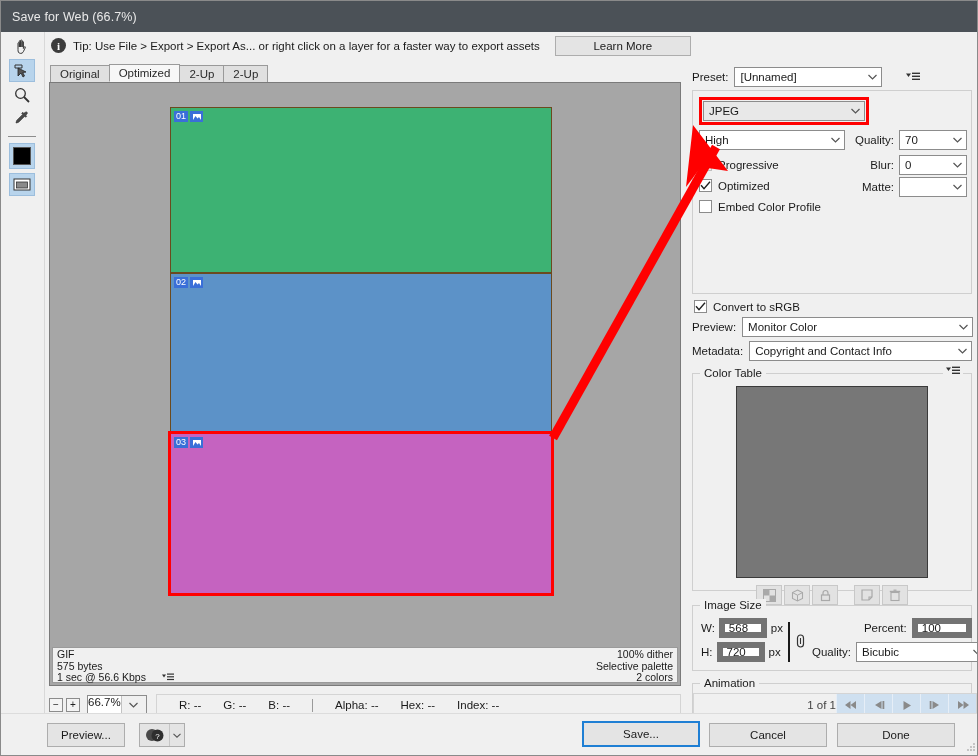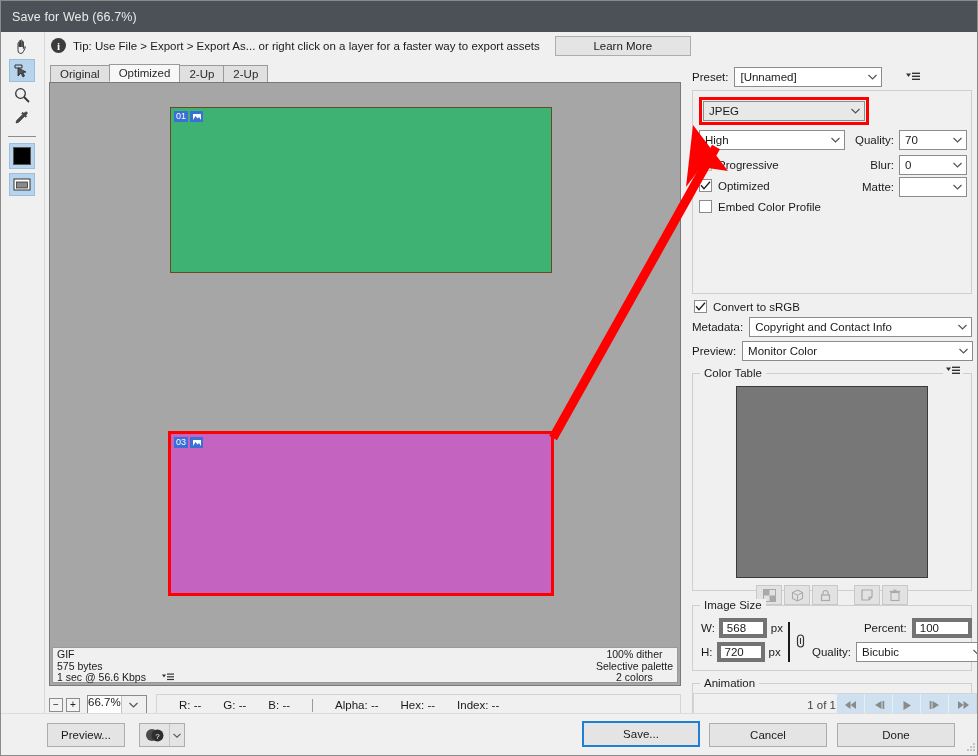--- a/index.html
+++ b/index.html
@@ -153,21 +153,21 @@
     position: absolute; left: 2px; bottom: 2px;
     width: 626px; height: 36px;
     background: #f0f0f0;
     border: 1px solid #9a9a9a;
     display: flex; justify-content: space-between;
     padding: 1px 4px 0 4px;
     font-size: 10.5px;
     line-height: 11.6px;
   }
   .status-left, .status-right { display:flex; flex-direction: column; }
-  .status-right { text-align: right; align-items: center; }
+  .status-right { text-align: right; align-items: flex-end; }
   .row-flyout { display:flex; align-items:center; gap:16px; }
   .flyout {
     display:inline-flex; align-items:center; gap:1px;
     color:#333; cursor:pointer;
   }
 
   
   .readout-row {
     position: absolute; left: 48px; top: 692px;
     width: 632px; height: 24px;
@@ -277,21 +277,21 @@
   .ct-btn {
     width: 26px; height: 20px; background: #e2e2e2; border: 1px solid #c8c8c8;
     display:flex;align-items:center;justify-content:center; color:#a9a9a9;
   }
   .ct-gap { width: 12px; }
 
   .isz-grid { display:flex; align-items:flex-start; gap: 4px; margin-top: 2px; }
   .wh-col { display:flex; flex-direction:column; gap:4px; }
   .wh-row { display:flex; align-items:center; gap:4px; }
   .txt-input {
-    height: 20px; border: 4px solid #737373; background:#fff;
+    height: 20px; border: 6px solid #737373; background:#fff;
     font-size: 11.5px; padding-left: 4px; display:flex; align-items:center;
   }
   .bracket {
     width: 9px; height: 40px;
     border: 2px solid #1a1a1a; border-left: none;
     margin: 4px 0 0 1px;
   }
   .link-icon { margin: 16px 2px 0 1px; color:#333; }
   .right-isz { flex:1; display:flex; flex-direction:column; gap:4px; padding-top:0; }
   .pct-row { display:flex; align-items:center; justify-content:flex-end; gap:5px; }
@@ -413,20 +413,31 @@
             <span class="sl-num">01</span>
             <span class="sl-icon">
               <svg width="10" height="8" viewBox="0 0 10 8">
                   <rect x="0.5" y="0.5" width="9" height="7" fill="#fff" stroke="#3a6fd8" stroke-width="1"></rect>
                   <path d="M1 7 L3.5 3 L5.5 5.5 L7 4 L9 7Z" fill="#3a6fd8"></path>
                 </svg>
             </span>
           </div>
         </div>
 
+        <div class="slice" style="top:187px; height:160px; background:#5c92c8; border:1px solid #6b4a1f;">
+          <div class="slice-label">
+            <span class="sl-num">02</span>
+            <span class="sl-icon">
+              <svg width="10" height="8" viewBox="0 0 10 8">
+                  <rect x="0.5" y="0.5" width="9" height="7" fill="#fff" stroke="#3a6fd8" stroke-width="1"></rect>
+                  <path d="M1 7 L3.5 3 L5.5 5.5 L7 4 L9 7Z" fill="#3a6fd8"></path>
+                </svg>
+            </span>
+          </div>
+        </div>
 
         <div class="slice" style="top:347px; height:161px; background:#c563c0; border:1px solid #6b4a1f;">
           <div class="slice-label">
             <span class="sl-num">03</span>
             <span class="sl-icon">
               <svg width="10" height="8" viewBox="0 0 10 8">
                   <rect x="0.5" y="0.5" width="9" height="7" fill="#fff" stroke="#3a6fd8" stroke-width="1"></rect>
                   <path d="M1 7 L3.5 3 L5.5 5.5 L7 4 L9 7Z" fill="#3a6fd8"></path>
                 </svg>
             </span>
@@ -592,34 +603,34 @@
     <div class="srgb-row">
       <span class="chk">
         <svg width="11" height="9" viewBox="0 0 11 9">
             <path d="M1 4.2 L4 7.6 L10 0.8" fill="none" stroke="#222" stroke-width="1.4"></path>
           </svg>
       </span>
       <span class="lbl">Convert to sRGB</span>
     </div>
 
     <div class="pv-row">
-      <span class="lbl">Metadata:</span>
-      <div class="combo" style="width:223px;">
-        <span class="val">Copyright and Contact Info</span>
+      <span class="lbl">Preview:</span>
+      <div class="combo" style="width:231px;">
+        <span class="val">Monitor Color</span>
         <span class="cb-arrow">
           <svg width="9" height="6" viewBox="0 0 9 6">
               <path d="M0.5 1 L4.5 5 L8.5 1" fill="none" stroke="#555" stroke-width="1.2"></path>
             </svg>
         </span>
       </div>
     </div>
     <div class="pv-row">
-      <span class="lbl">Preview:</span>
-      <div class="combo" style="width:231px;">
-        <span class="val">Monitor Color</span>
+      <span class="lbl">Metadata:</span>
+      <div class="combo" style="width:223px;">
+        <span class="val">Copyright and Contact Info</span>
         <span class="cb-arrow">
           <svg width="9" height="6" viewBox="0 0 9 6">
               <path d="M0.5 1 L4.5 5 L8.5 1" fill="none" stroke="#555" stroke-width="1.2"></path>
             </svg>
         </span>
       </div>
     </div>
 
     <div class="group" style="margin-top:12px; height:218px;">
       <span class="gtitle">Color Table</span>

